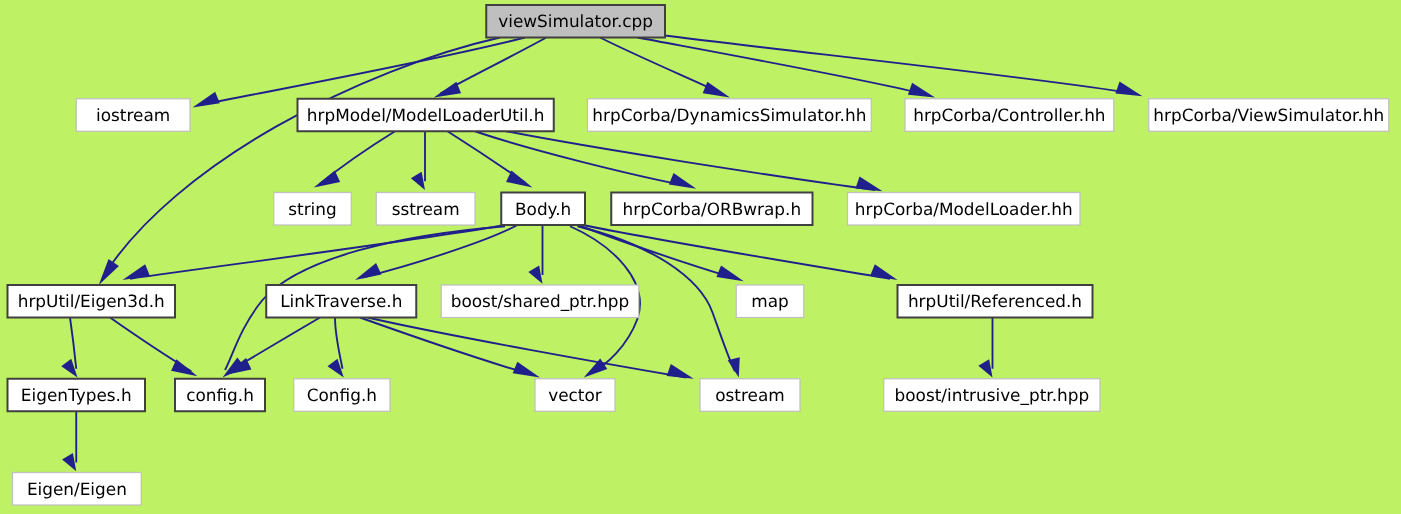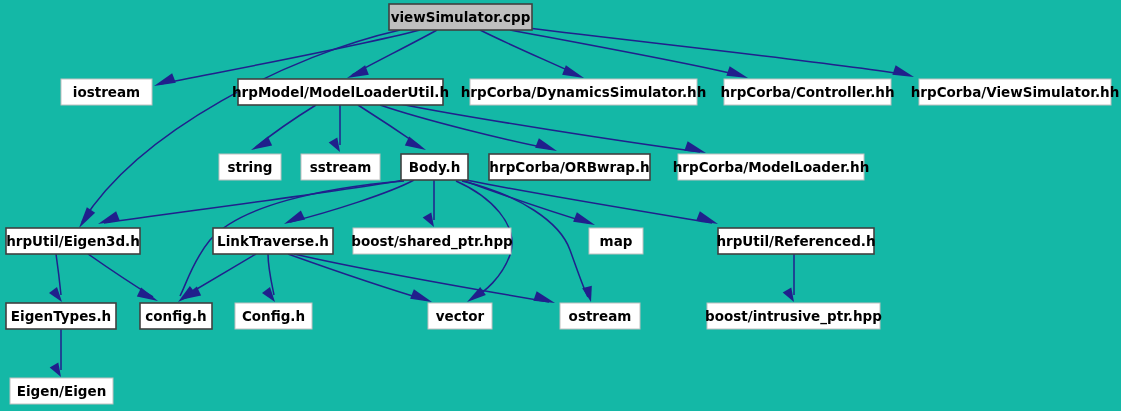--- a/index.html
+++ b/index.html
@@ -7,23 +7,22 @@
     padding: 0;
     background: #ffffff;
   }
   body {
     font-family: "DejaVu Sans", sans-serif;
   }
   #graph-wrap {
     position: relative;
     width: 1121px;
     height: 411px;
-    background: #14b8a6;
+    background: #bef264;
     overflow: hidden;
-    font-weight: bold;
   }
   svg#graph-svg {
     position: absolute;
     top: 0;
     left: 0;
     width: 1121px;
     height: 411px;
     display: block;
   }
   .node-box {

